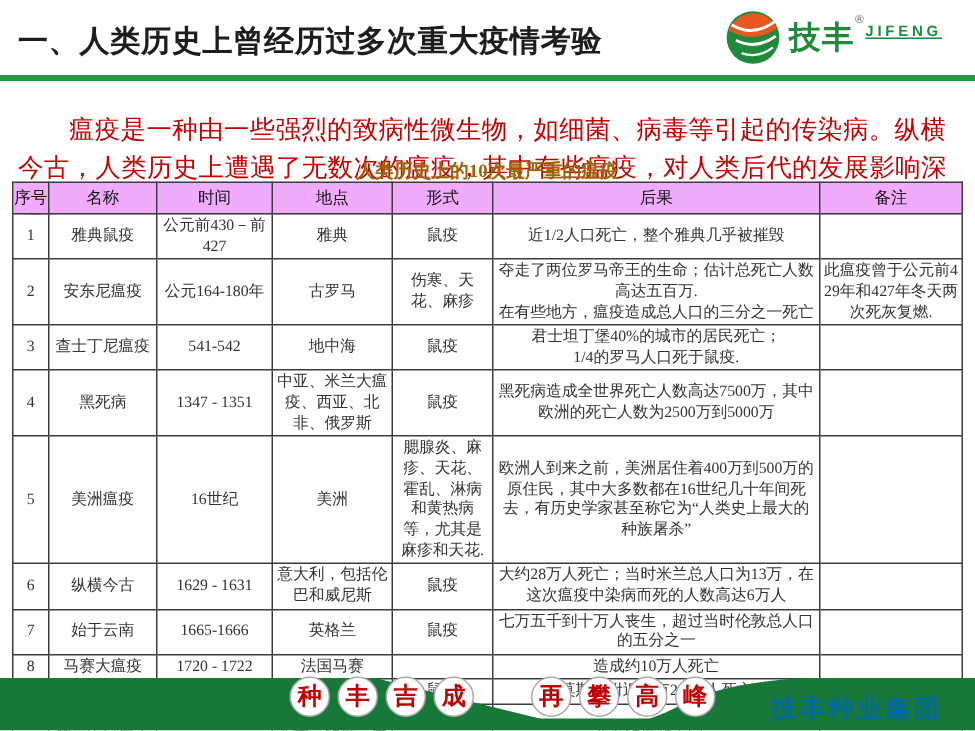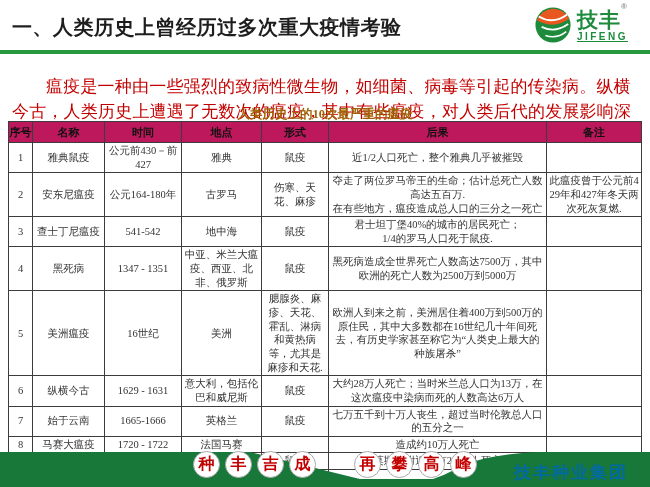--- a/index.html
+++ b/index.html
@@ -11,21 +11,21 @@
   .slide{position:absolute;inset:0;}
 
   
   .header{position:absolute;top:0;left:0;width:642px;height:50px;}
   .page-title{
     position:absolute;left:12px;top:14px;
     font-size:20px;font-weight:bold;color:#1d1d1d;letter-spacing:0.5px;
   }
   .logo{position:absolute;right:14px;top:6px;display:flex;align-items:center;}
   .logo-mark{width:38px;height:38px;margin-right:5px;}
-  .logo-text{display:flex;flex-direction:column;line-height:1;}
+  .logo-text{display:flex;flex-direction:row;line-height:1;}
   .logo-cn{font-size:21px;font-weight:bold;color:#1d8a3c;position:relative;letter-spacing:1px;}
   .logo-reg{font-size:8px;color:#888;vertical-align:top;position:relative;top:-6px;}
   .logo-en{font-size:10px;font-weight:bold;color:#1d8a3c;letter-spacing:2.5px;margin-top:2px;text-decoration:underline;}
   .divider{position:absolute;top:50px;left:0;width:650px;height:4px;background:#28993f;}
 
   
   .intro{
     position:absolute;top:58px;left:0;width:626px;padding:0 12px;
     font-size:17px;line-height:1.45;color:#c30000;text-indent:2em;
     font-weight:500;letter-spacing:0.2px;
@@ -43,21 +43,21 @@
     font-family:"Liberation Serif", serif;
   }
   table.epidemics th, table.epidemics td{
     border:1px solid #3c3c3c;
     padding:1px 2px;
     text-align:center;vertical-align:middle;
     font-size:10.5px;color:#333;line-height:1.3;
     white-space:pre-line;word-break:break-all;
   }
   table.epidemics th{
-    background:#be185d;color:#111;font-weight:bold;font-size:11px;
+    background:#f0abfc;color:#111;font-weight:normal;font-size:11px;
     height:18px;padding:1px 0;
   }
   .col-no{width:24px;}
   .col-name{width:72px;}
   .col-time{width:77px;}
   .col-place{width:80px;}
   .col-form{width:67px;}
   .col-result{width:218px;}
   .col-note{width:95px;}
   tbody tr:nth-child(1){height:28px}

